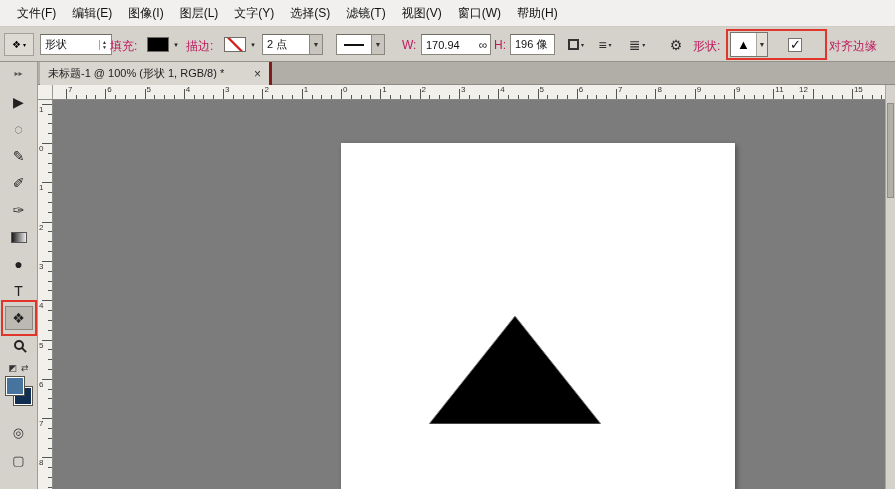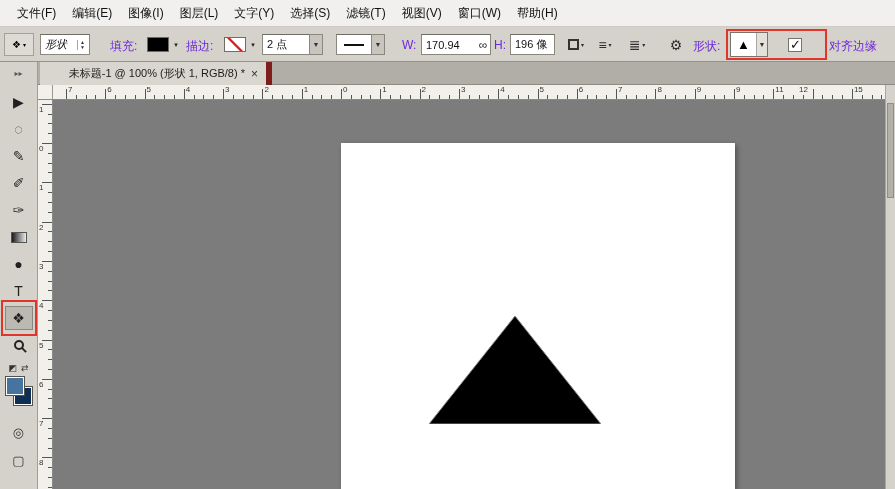--- a/index.html
+++ b/index.html
@@ -9,21 +9,21 @@
   
   .menubar { position:absolute; left:0; top:0; width:895px; height:27px;
     background:#f1f0ee; border-bottom:1px solid #cfccc6;
     display:flex; align-items:center; padding:0 10px; gap:2px; font-size:12px; color:#111; }
   .menu-item { padding:4px 7px; white-space:nowrap; cursor:default; }
 
   
   .optionsbar { position:absolute; left:0; top:27px; width:895px; height:35px;
     background:#d5d2cb; border-bottom:1px solid #95928b; font-size:12px; }
   .ob-abs { position:absolute; }
-  .ob-label { top:11px; color:#6d28d9; white-space:nowrap; }
+  .ob-label { top:11px; color:#be185d; white-space:nowrap; }
   .ob-box { top:7px; height:21px; background:#fff; border:1px solid #8a877f; border-top-color:#6e6b64;
     font-size:11px; color:#111; display:flex; align-items:center; padding:0 4px; overflow:hidden; white-space:nowrap; }
   .dd-btn { top:7px; width:14px; height:21px; background:#c8c5be; border:1px solid #8a877f;
     display:flex; align-items:center; justify-content:center; font-size:7px; color:#333; }
   .mini-dd { top:13px; width:10px; height:10px; font-size:7px; color:#222;
     display:flex; align-items:center; justify-content:center; }
   .chip { top:6px; height:23px; background:#dedbd4; border:1px solid #a3a099;
     display:flex; align-items:center; justify-content:center; gap:2px; font-size:11px; }
   .swatch { top:10px; width:22px; height:15px; border:1px solid #6f6c65; }
   .nostroke { background:
@@ -42,22 +42,22 @@
     display:flex; align-items:center; justify-content:center; font-size:7px; color:#333; }
   .checkbox { top:11px; width:14px; height:14px; background:#fff; border:1px solid #77746d;
     position:absolute; }
   .checkbox.checked::after { content:"✓"; position:absolute; left:1px; top:-2px;
     font-size:13px; color:#111; }
 
   
   .tabbar { position:absolute; left:38px; top:62px; width:857px; height:23px;
     background:#b1aea7; border-bottom:1px solid #8d8a84; }
   .tab { position:absolute; left:2px; top:0; width:232px; height:23px; background:#d9d6cf;
-    border-right:6px solid #7f1d1d; display:flex; align-items:center; gap:6px;
-    padding:0 8px; font-size:11px; color:#1c1c1c;text-align:right; }
+    border-right:3px solid #7f1d1d; display:flex; align-items:center; gap:6px;
+    padding:0 8px; font-size:11px; color:#1c1c1c; }
   .tab-title { flex:1; white-space:nowrap; overflow:hidden; }
   .tab-close { font-size:12px; color:#333; }
 
   
   .toolbar { position:absolute; left:0; top:62px; width:38px; height:427px;
     background:#d5d2cb; border-right:1px solid #a09d96; }
   .tb-head { height:22px; display:flex; align-items:center; justify-content:center;
     font-size:8px; color:#555; }
   .tools { padding-top:6px; }
   .tool { width:28px; height:24px; margin:0 auto 3px; display:flex; align-items:center;
@@ -124,21 +124,21 @@
     <span class="menu-item">窗口(W)</span>
     <span class="menu-item">帮助(H)</span>
   </div>
 
 <div class="optionsbar">
   <div class="ob-abs chip" style="left:4px;width:30px;">
     <span style="font-size:10px;">❖</span>
     <span style="font-size:6px;">▾</span>
   </div>
 
-  <div class="ob-abs ob-box" style="left:40px;width:50px;font-style:italic;">
+  <div class="ob-abs ob-box" style="left:40px;width:72px;">
     <span style="flex:1;">形状</span>
     <span class="stepper">
         <span>▲</span>
         <span>▼</span>
       </span>
   </div>
 
   <span class="ob-abs ob-label" style="left:110px;">填充:</span>
   <div class="ob-abs swatch" style="left:147px;background:#000;"></div>
   <span class="ob-abs mini-dd" style="left:171px;">▾</span>

